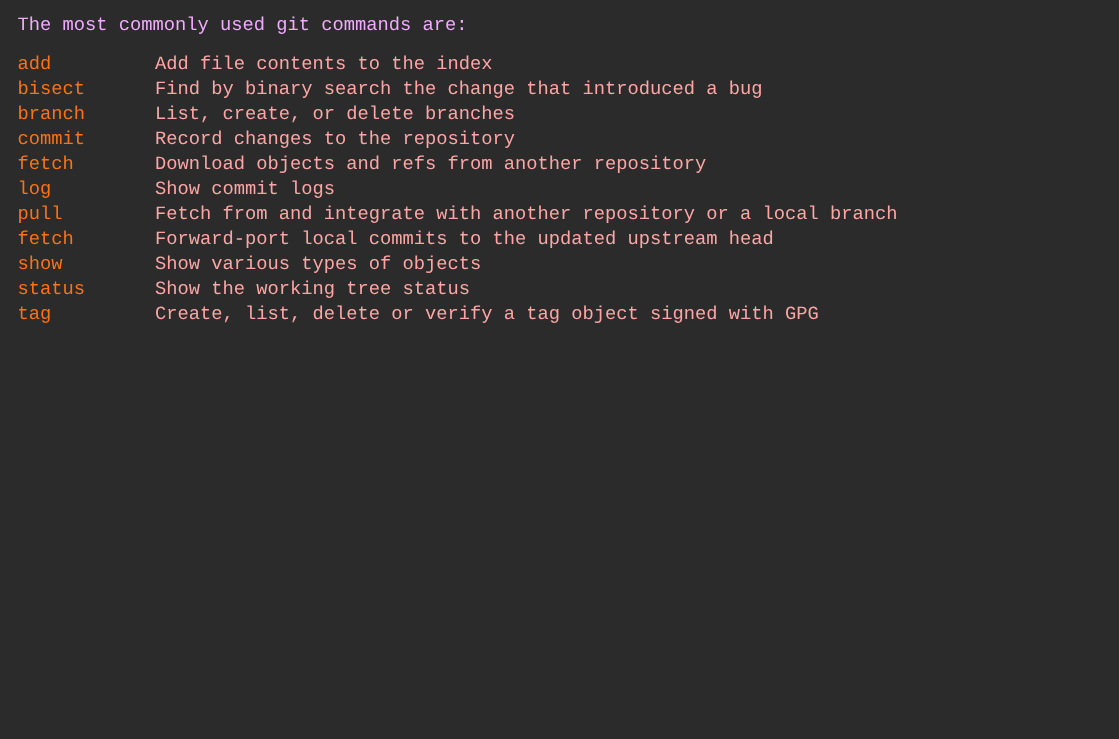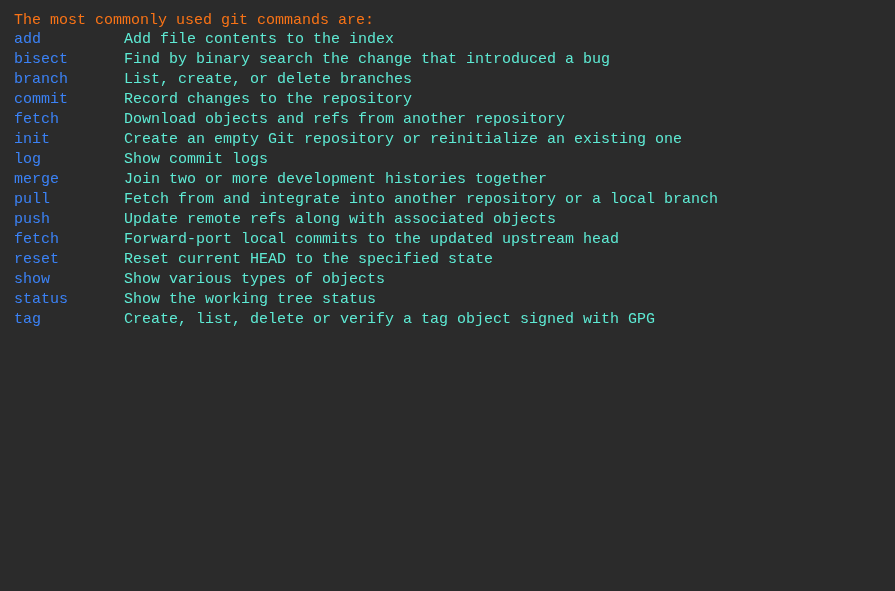--- a/index.html
+++ b/index.html
@@ -13,43 +13,43 @@
       height: 591px;
       background-color: #2b2b2b;
       font-family: 'Courier New', Courier, monospace;
       font-size: 15px;
       color: #d4d4d4;
       padding: 12px 14px;
       overflow: hidden;
     }
 
     .header-line {
-      margin-bottom: 0;
-      color: #f97316;
+      margin-bottom: 12px;
+      color: #f0abfc;
     }
 
     .commands-table {
       width: 100%;
       border-collapse: collapse;
     }
 
     .commands-table tr td {
       padding: 1.5px 0;
       vertical-align: top;
     }
 
     .cmd-name {
-      color: #3b82f6;
+      color: #f97316;
       width: 110px;
       padding-right: 10px;
       white-space: nowrap;
     }
 
     .cmd-desc {
-      color: #5eead4;
+      color: #fca5a5;
     }
   </style>
 </head>
 <body>
 
 <div class="header-line">
   <span>The most commonly used git commands are:</span>
 </div>
 
 <table class="commands-table">
@@ -68,46 +68,30 @@
       </tr>
       <tr>
         <td class="cmd-name">commit</td>
         <td class="cmd-desc">Record changes to the repository</td>
       </tr>
       <tr>
         <td class="cmd-name">fetch</td>
         <td class="cmd-desc">Download objects and refs from another repository</td>
       </tr>
       <tr>
-        <td class="cmd-name">init</td>
-        <td class="cmd-desc">Create an empty Git repository or reinitialize an existing one</td>
-      </tr>
-      <tr>
         <td class="cmd-name">log</td>
         <td class="cmd-desc">Show commit logs</td>
       </tr>
       <tr>
-        <td class="cmd-name">merge</td>
-        <td class="cmd-desc">Join two or more development histories together</td>
-      </tr>
-      <tr>
         <td class="cmd-name">pull</td>
-        <td class="cmd-desc">Fetch from and integrate into another repository or a local branch</td>
-      </tr>
-      <tr>
-        <td class="cmd-name">push</td>
-        <td class="cmd-desc">Update remote refs along with associated objects</td>
+        <td class="cmd-desc">Fetch from and integrate with another repository or a local branch</td>
       </tr>
       <tr>
         <td class="cmd-name">fetch</td>
         <td class="cmd-desc">Forward-port local commits to the updated upstream head</td>
-      </tr>
-      <tr>
-        <td class="cmd-name">reset</td>
-        <td class="cmd-desc">Reset current HEAD to the specified state</td>
       </tr>
       <tr>
         <td class="cmd-name">show</td>
         <td class="cmd-desc">Show various types of objects</td>
       </tr>
       <tr>
         <td class="cmd-name">status</td>
         <td class="cmd-desc">Show the working tree status</td>
       </tr>
       <tr>

